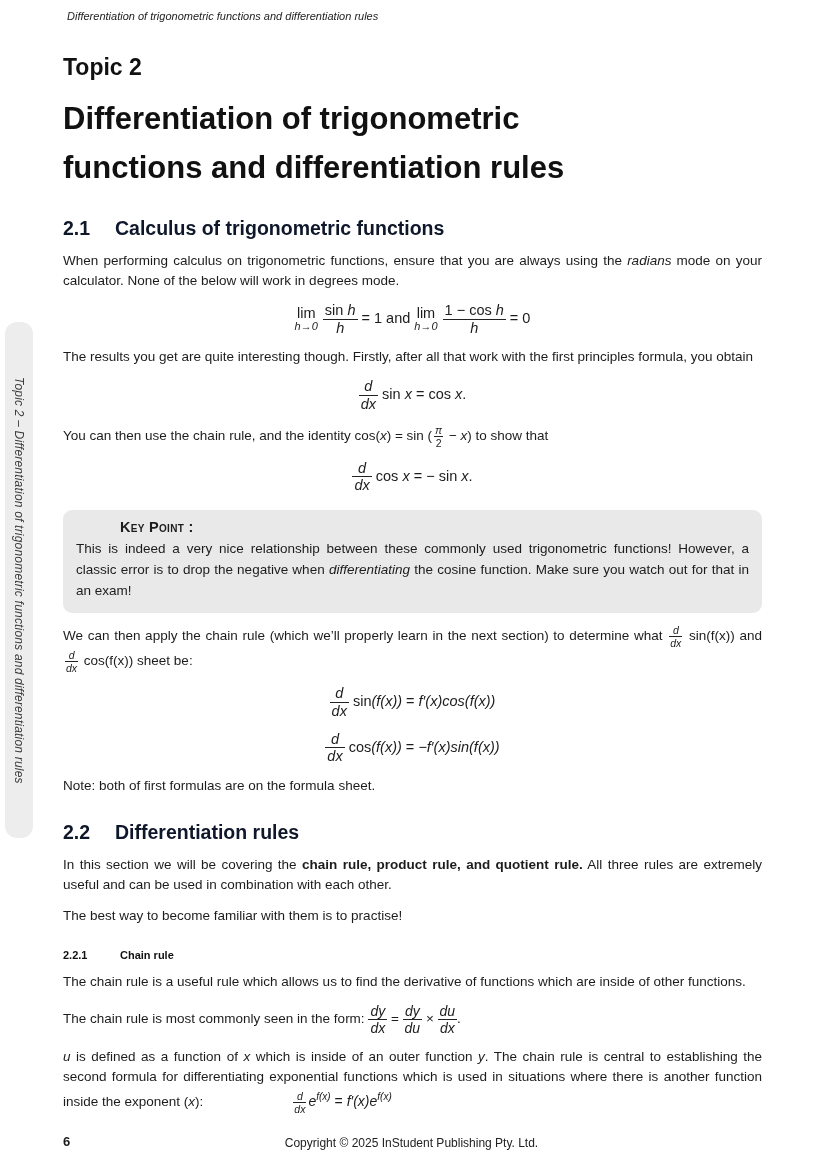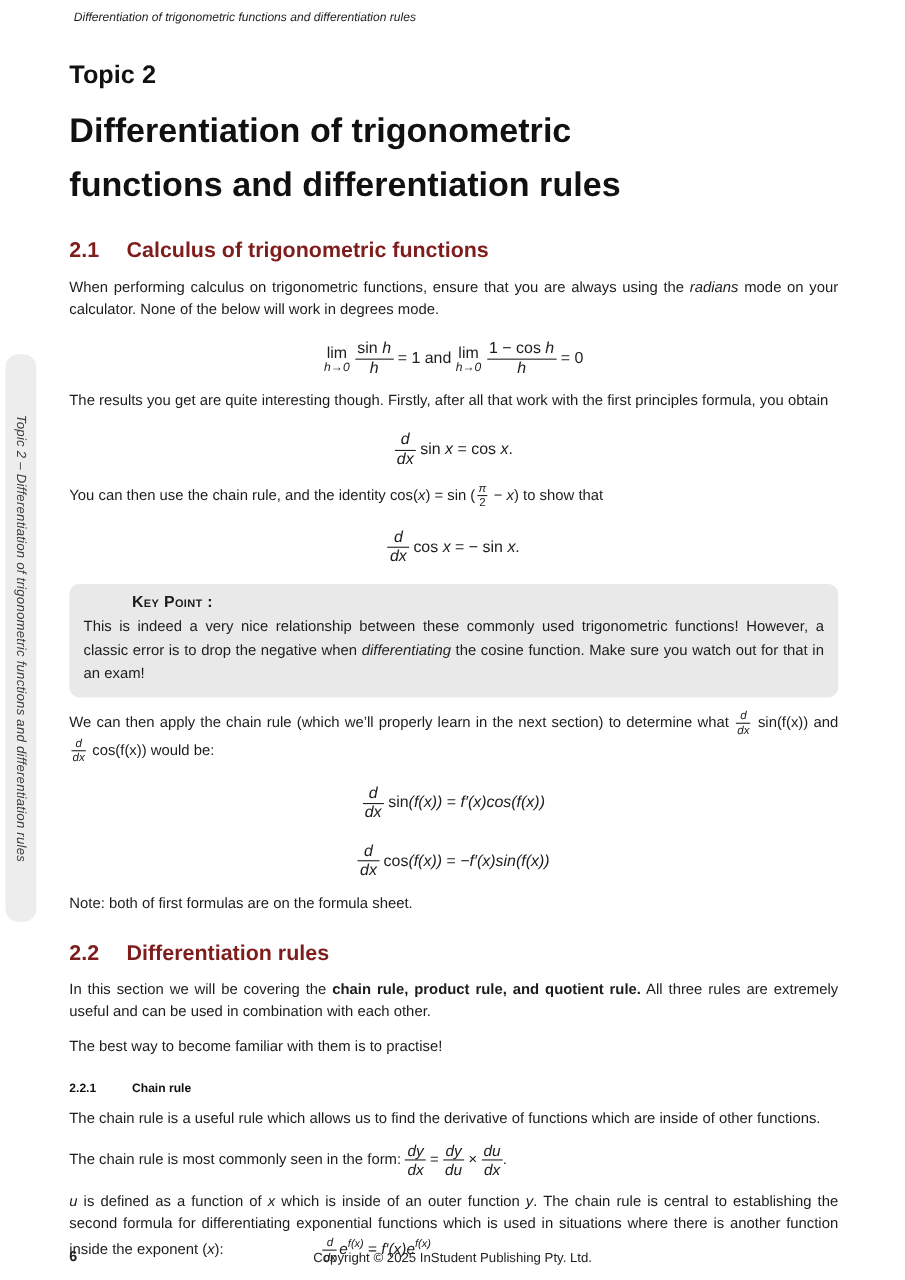--- a/index.html
+++ b/index.html
@@ -12,29 +12,29 @@
                  background:#ededed; border-radius:12px;
                  display:flex; align-items:center; justify-content:center; }
   .sidebar-tab .vtext { writing-mode:vertical-rl; white-space:nowrap;
                         font-size:12px; font-style:italic; color:#3a3a3a; letter-spacing:0.2px; }
 
   .content { position:absolute; left:63px; top:38px; width:699px; }
 
   .kicker { font-size:23px; font-weight:bold; margin:16px 0 0; color:#111; }
   .title  { font-size:31px; font-weight:bold; line-height:49px; margin:13px 0 0; color:#111; }
 
-  h2.sec    { font-size:19.5px; font-weight:bold; margin:25px 0 0; display:flex; color:#7f1d1d; }
+  h2.sec    { font-size:19.5px; font-weight:bold; margin:25px 0 0; display:flex; color:#0f172a; }
   h2.sec .num    { width:52px; flex:none; }
   h3.subsec { font-size:11px; font-weight:bold; margin:23px 0 0; display:flex; color:#111; }
   h3.subsec .num { width:57px; flex:none; }
 
   p.body { font-size:13.5px; line-height:20px; margin:11px 0 0; text-align:justify; }
   p.body.noj { text-align:left; }
 
-  .eq { text-align:center; font-size:14.5px; margin:18px 0 11px; }
+  .eq { text-align:center; font-size:14.5px; margin:11px 0 11px; }
   .eq > * { margin:0 2px; }
 
   .frac { display:inline-block; vertical-align:middle; text-align:center; line-height:1.15; }
   .frac .fn_ { display:block; padding:0 2px; }
   .frac .fd  { display:block; border-top:1.4px solid #222; padding:0 2px; }
 
   .sfrac { display:inline-block; vertical-align:middle; text-align:center;
            font-size:10.5px; line-height:1.15; margin:0 2px; }
   .sfrac .fn_ { display:block; padding:0 1px; }
   .sfrac .fd  { display:block; border-top:1px solid #222; padding:0 1px; }
@@ -93,21 +93,21 @@
 
     <div class="eq">
       <span class="frac"><i class="fn_">d</i><i class="fd">dx</i></span><span><span>cos </span><i>x</i><span> = − </span><span>sin </span><i>x</i><span>.</span></span>
     </div>
 
     <div class="keypoint">
       <div class="kp-label">Key Point :</div>
       <p><span>This is indeed a very nice relationship between these commonly used trigonometric functions! However, a classic error is to drop the negative when </span><i>differentiating</i><span> the cosine function. Make sure you watch out for that in an exam!</span></p>
     </div>
 
-    <p class="body"><span>We can then apply the chain rule (which we’ll properly learn in the next section) to determine what </span><span class="sfrac"><i class="fn_">d</i><i class="fd">dx</i></span><span> sin(f(x)) and </span><span class="sfrac"><i class="fn_">d</i><i class="fd">dx</i></span><span> cos(f(x)) would be:</span></p>
+    <p class="body"><span>We can then apply the chain rule (which we’ll properly learn in the next section) to determine what </span><span class="sfrac"><i class="fn_">d</i><i class="fd">dx</i></span><span> sin(f(x)) and </span><span class="sfrac"><i class="fn_">d</i><i class="fd">dx</i></span><span> cos(f(x)) sheet be:</span></p>
 
     <div class="eq" style="margin-bottom:4px;">
       <span class="frac"><i class="fn_">d</i><i class="fd">dx</i></span><span><span>sin</span><i>(f(x))</i><span> = </span><i>f′(x)cos(f(x))</i></span>
     </div>
 
     <div class="eq">
       <span class="frac"><i class="fn_">d</i><i class="fd">dx</i></span><span><span>cos</span><i>(f(x))</i><span> = </span><i>−f′(x)sin(f(x))</i></span>
     </div>
 
     <p class="body noj">Note: both of first formulas are on the formula sheet.</p>

